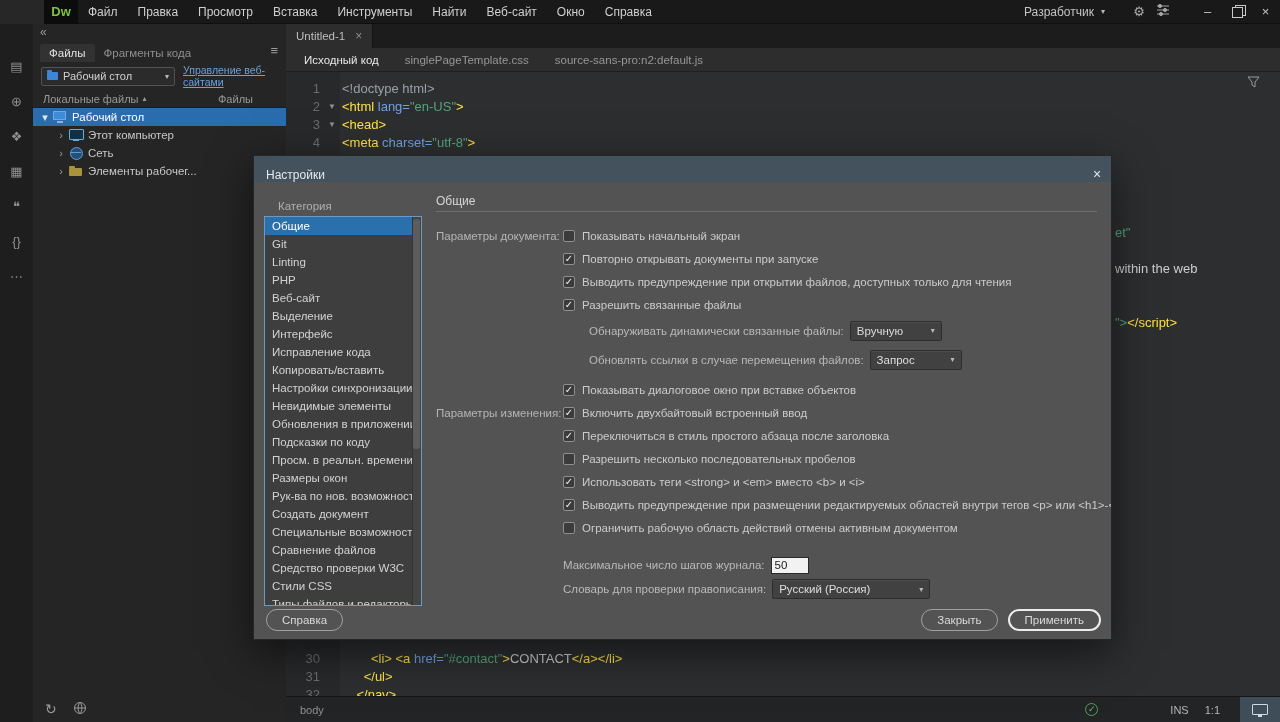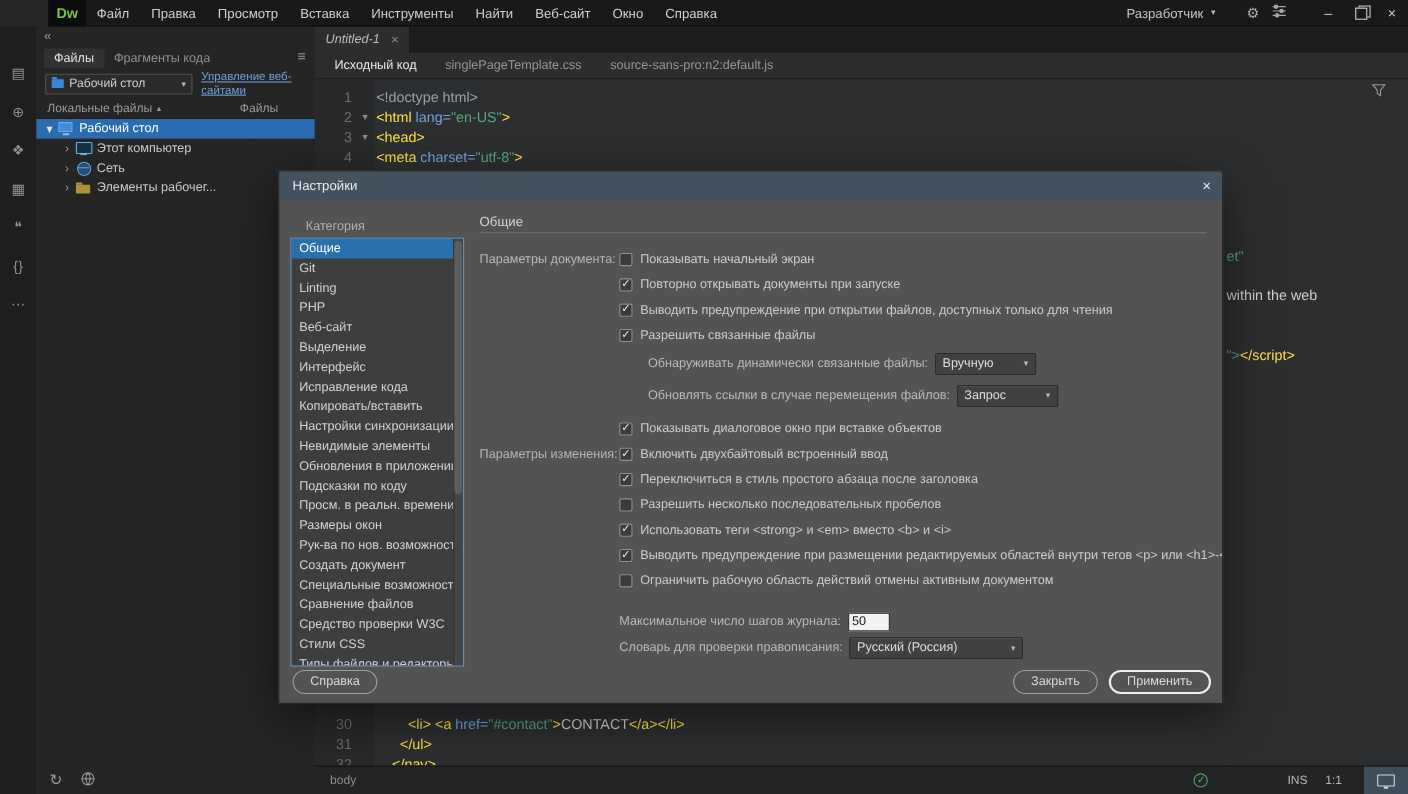--- a/index.html
+++ b/index.html
@@ -52,21 +52,21 @@
   .computer-icon::before{content:"";position:absolute;top:0;left:0;width:13px;height:9px;background:#16303f;border:1px solid #62aee0;border-radius:1px;}
   .computer-icon::after{content:"";position:absolute;bottom:0;left:4px;width:6px;height:2px;background:#62aee0;}
   .network-icon::before{content:"";position:absolute;top:0;left:1px;width:11px;height:11px;border-radius:50%;background:#274e74;border:1px solid #5c9fd8;}
   .network-icon::after{content:"";position:absolute;top:5px;left:1px;width:11px;height:1px;background:#5c9fd8;}
   .folder-icon2::before{content:"";position:absolute;top:3px;left:0;width:13px;height:8px;background:#a8923c;border-radius:1px;}
   .folder-icon2::after{content:"";position:absolute;top:1px;left:0;width:6px;height:2px;background:#a8923c;border-radius:1px 1px 0 0;}
   .panel-footer{position:absolute;bottom:0;left:0;right:0;height:26px;display:flex;align-items:center;gap:16px;padding-left:12px;color:#9a9a9a;font-size:14px;}
 
   
   .editor{position:absolute;top:24px;left:286px;right:0;bottom:0;background:#2d2e30;}
-  .doc-tabbar{position:absolute;top:0;left:0;right:0;height:24px;background:#1c1c1c;display:flex;font-style:italic;}
+  .doc-tabbar{position:absolute;top:0;left:0;right:0;height:24px;background:#1c1c1c;display:flex;}
   .doc-tab{height:24px;display:flex;align-items:center;background:#2d2d2d;color:#bdbdbd;font-size:11.5px;padding:0 10px;border-right:1px solid #141414;}
   .tab-close{margin-left:10px;color:#8f8f8f;font-size:12px;}
   .related-bar{position:absolute;top:24px;left:0;right:0;height:24px;background:#2d2d2d;border-bottom:1px solid #1f1f1f;display:flex;align-items:center;gap:26px;padding-left:18px;font-size:11.5px;}
   .rel-item{color:#969696;white-space:nowrap;}
   .rel-item.active{color:#e8e8e8;}
   .filter-btn{margin-left:auto;margin-right:10px;display:flex;align-items:center;}
 
   .code-area{position:absolute;top:48px;left:0;right:0;height:624px;overflow:hidden;font-family:"DejaVu Sans Mono",monospace;font-size:13px;line-height:18px;}
   .code-area::before{content:"";position:absolute;top:0;left:0;width:54px;height:100%;background:#28292b;}
   .code-block{position:absolute;left:0;right:0;}
@@ -89,21 +89,21 @@
   .lint-ok{width:13px;height:13px;border-radius:50%;border:1px solid #4fa35a;color:#62b96d;font-size:9px;line-height:11px;text-align:center;}
   .doc-type{display:flex;align-items:flex-start;color:#b5b5b5;margin-top:38px;}
   .stat-txt{color:#b5b5b5;}
   .preview-btn{width:40px;height:100%;background:#3e4d58;display:flex;align-items:center;justify-content:center;margin-left:4px;}
   .monitor-icon{width:16px;height:11px;border:1px solid #cfd9e0;border-radius:1px;position:relative;}
   .monitor-icon::after{content:"";position:absolute;bottom:-3px;left:5px;width:4px;height:2px;background:#cfd9e0;}
   .dd-arrow{font-size:8px;color:#b9b9b9;margin-left:6px;}
 
   
   .dialog{position:absolute;left:253px;top:155px;width:859px;height:485px;background:#535353;border:1px solid #262626;box-shadow:0 12px 40px rgba(0,0,0,.55);z-index:10;overflow:hidden;}
-  .dialog-titlebar{height:26px;background:#43525d;display:flex;align-items:center;color:#e3e9ee;font-size:12px;padding-left:12px;}
+  .dialog-titlebar{height:26px;background:#43525d;display:flex;align-items:flex-end;color:#e3e9ee;font-size:12px;padding-left:12px;}
   .dialog-close{margin-left:auto;width:28px;text-align:center;font-size:14px;color:#dfe5ea;}
   .dlg-label{position:absolute;left:24px;top:44px;color:#b0b0b0;font-size:11.5px;}
   .listbox{position:absolute;left:10px;top:60px;width:158px;height:390px;background:#3e3e3e;border:1px solid #6d97c4;overflow:hidden;}
   .cat-item{height:18px;line-height:18px;padding-left:7px;font-size:11.5px;color:#d2d2d2;white-space:nowrap;}
   .cat-item.selected{background:#2a70ad;color:#ffffff;}
   .list-scrollbar{position:absolute;top:0;right:0;bottom:0;width:9px;background:#454545;border-left:1px solid #343434;}
   .list-thumb{position:absolute;top:2px;right:1px;width:7px;height:230px;background:#5d5d5d;border-radius:3px;}
   .section-title{position:absolute;left:182px;top:38px;color:#d6d6d6;font-size:12px;}
   .section-rule{position:absolute;left:182px;right:14px;top:55px;border-top:1px solid #6e6e6e;}
   .settings-rows{position:absolute;left:182px;top:68px;right:10px;}

